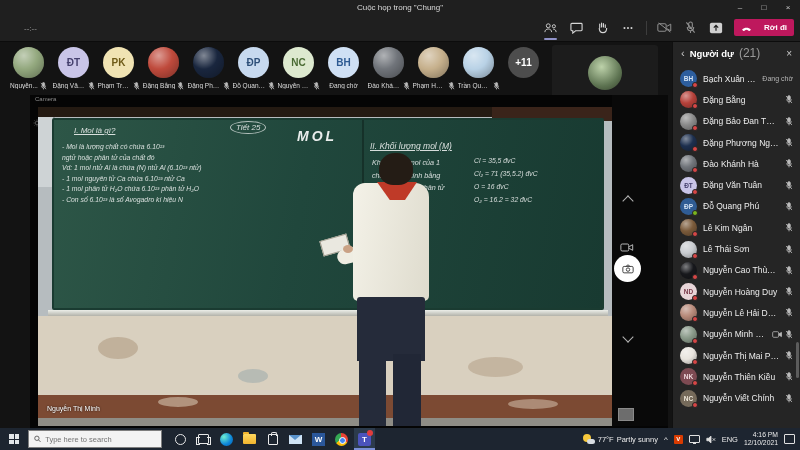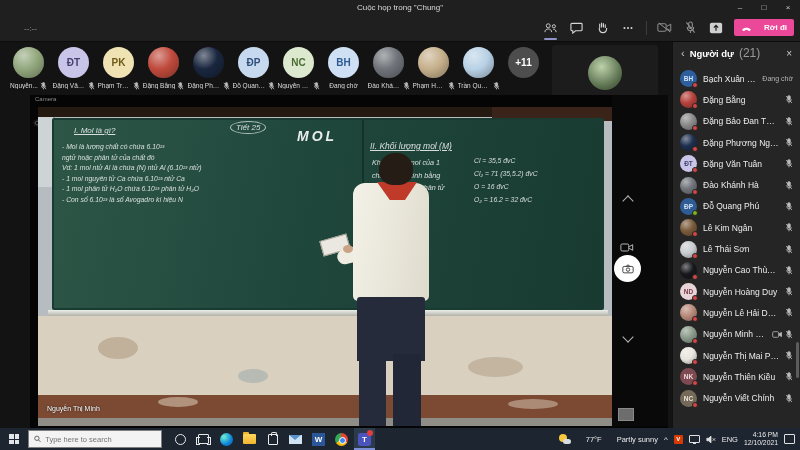--- a/index.html
+++ b/index.html
@@ -13,21 +13,21 @@
 .winctl span{width:24px;height:14px;display:flex;align-items:center;justify-content:center;font-size:8px;color:#c8c8c8;cursor:default}
 
 
 .toolbar{position:absolute;top:14px;left:0;right:0;height:28px;background:#1f1f1f;border-bottom:1px solid #0c0c0c}
 .timer{position:absolute;left:24px;top:10px;font-size:8px;color:#9a9a9a}
 .tb-right{position:absolute;right:6px;top:0;height:27px;display:flex;align-items:center;gap:9px}
 .tb-icon{width:17px;height:17px;display:flex;align-items:center;justify-content:center;position:relative}
 .tb-icon.active::after{content:"";position:absolute;bottom:-4px;left:2px;right:2px;height:2px;background:#9193c9;border-radius:1px}
 .tb-more{color:#cfcfcf;font-size:7px;letter-spacing:1px}
 .tb-div{width:1px;height:14px;background:#3d3d3d}
-.leave{display:flex;align-items:center;gap:12px;background:#ec4899;border:none;color:#fff;font-size:8px;font-weight:bold;height:17px;padding:0 7px;border-radius:2px;font-family:inherit}
+.leave{display:flex;align-items:center;gap:12px;background:#be185d;border:none;color:#fff;font-size:8px;font-weight:bold;height:17px;padding:0 7px;border-radius:2px;font-family:inherit}
 
 
 .stage{position:absolute;top:42px;left:0;width:672px;height:386px;background:#131313;overflow:hidden}
 
 
 .strip{position:absolute;left:6px;top:5px;display:flex}
 .strip-item{width:45px;display:flex;flex-direction:column;align-items:center}
 .s-avatar{width:31px;height:31px;border-radius:50%;display:flex;align-items:center;justify-content:center;font-size:10px;font-weight:bold;position:relative;overflow:hidden}
 .photo-ov{position:absolute;inset:0;border-radius:50%;background:radial-gradient(circle at 35% 28%,rgba(255,255,255,.45),rgba(255,255,255,0) 45%,rgba(0,0,0,.35))}
 .s-name{display:flex;align-items:center;gap:2px;margin-top:3px;height:9px}
@@ -122,21 +122,21 @@
 .folder::before{content:"";position:absolute;left:0;top:-2px;width:6px;height:2px;background:#f2b52e;border-radius:1px 1px 0 0}
 .store{width:10px;height:11px;border:1.2px solid #ececec;border-radius:1px;position:relative}
 .store::before{content:"";position:absolute;left:2px;top:-3px;width:4px;height:3px;border:1px solid #ececec;border-bottom:none;border-radius:2px 2px 0 0}
 .mail{width:13px;height:9px;background:#cfe3f5;position:relative}
 .mail::before{content:"";position:absolute;left:0;top:0;border-left:6.5px solid transparent;border-right:6.5px solid transparent;border-top:5px solid #5a93cc}
 .word{width:13px;height:13px;background:#2b579a;color:#fff;font-size:8px;font-weight:bold;display:flex;align-items:center;justify-content:center}
 .chrome{width:13px;height:13px;border-radius:50%;background:conic-gradient(#ea4335 0 33%,#fbbc05 33% 66%,#34a853 66% 100%);position:relative}
 .chrome::after{content:"";position:absolute;left:4px;top:4px;width:5px;height:5px;border-radius:50%;background:#4285f4;border:1px solid #fff}
 .teamsic{width:13px;height:13px;background:#4b53bc;color:#fff;font-size:8px;font-weight:bold;display:flex;align-items:center;justify-content:center;border-radius:2px}
 .tray{margin-left:auto;display:flex;align-items:center;gap:6px;padding-right:5px;color:#eaeaea;font-size:7.5px}
-.weather{display:flex;align-items:center;gap:15px}
+.weather{display:flex;align-items:center;gap:3px}
 .sunwrap{position:relative;width:12px;height:10px}
 .sun{position:absolute;left:0;top:0;width:8px;height:8px;border-radius:50%;background:#f8c93c}
 .cloud{position:absolute;right:0;bottom:0;width:8px;height:5px;border-radius:3px;background:#d8dde2}
 .chevup{font-size:8px;color:#eaeaea}
 .vshield{width:9px;height:9px;background:#d83b01;color:#fff;font-size:6px;font-weight:bold;display:flex;align-items:center;justify-content:center;border-radius:1px}
 .monitor{width:11px;height:8px;border:1px solid #e0e0e0;border-radius:1px;position:relative}
 .monitor::after{content:"";position:absolute;left:3px;bottom:-2px;width:3px;height:2px;background:#e0e0e0}
 .clock{display:flex;flex-direction:column;align-items:flex-end;font-size:6.8px;line-height:1.2}
 .action{width:11px;height:10px;border:1px solid #e0e0e0;border-radius:1px}
 </style>
@@ -550,44 +550,44 @@
             <svg width="8" height="9" viewBox="0 0 12 14" fill="none" stroke="#bbbbbb" stroke-width="1.3">
               <rect x="4" y="1" width="4" height="7" rx="2" fill="#bbbbbb"></rect>
               <path d="M2.5 6.5a3.5 4 0 0 0 7 0M6 10.5V13"></path>
               <line x1="1.5" y1="1.5" x2="10.5" y2="12.5"></line>
             </svg>
 
           </span>
         </div>
 
         <div class="prow">
+          <span class="pav" style="background: rgb(112, 116, 122); color: rgb(255, 255, 255);">
+            <span class="photo-ov"></span>
+            <span></span>
+            <span class="pdot" style="background: rgb(215, 70, 70);"></span>
+          </span>
+          <span class="pname">Đào Khánh Hà</span>
+          <span class="ptrail">
+
+            <svg width="8" height="9" viewBox="0 0 12 14" fill="none" stroke="#bbbbbb" stroke-width="1.3">
+              <rect x="4" y="1" width="4" height="7" rx="2" fill="#bbbbbb"></rect>
+              <path d="M2.5 6.5a3.5 4 0 0 0 7 0M6 10.5V13"></path>
+              <line x1="1.5" y1="1.5" x2="10.5" y2="12.5"></line>
+            </svg>
+
+          </span>
+        </div>
+
+        <div class="prow">
           <span class="pav" style="background: rgb(201, 197, 232); color: rgb(69, 64, 110);">
 
             <span>ĐT</span>
             <span class="pdot" style="background: rgb(215, 70, 70);"></span>
           </span>
           <span class="pname">Đặng Văn Tuân</span>
-          <span class="ptrail">
-
-            <svg width="8" height="9" viewBox="0 0 12 14" fill="none" stroke="#bbbbbb" stroke-width="1.3">
-              <rect x="4" y="1" width="4" height="7" rx="2" fill="#bbbbbb"></rect>
-              <path d="M2.5 6.5a3.5 4 0 0 0 7 0M6 10.5V13"></path>
-              <line x1="1.5" y1="1.5" x2="10.5" y2="12.5"></line>
-            </svg>
-
-          </span>
-        </div>
-
-        <div class="prow">
-          <span class="pav" style="background: rgb(112, 116, 122); color: rgb(255, 255, 255);">
-            <span class="photo-ov"></span>
-            <span></span>
-            <span class="pdot" style="background: rgb(215, 70, 70);"></span>
-          </span>
-          <span class="pname">Đào Khánh Hà</span>
           <span class="ptrail">
 
             <svg width="8" height="9" viewBox="0 0 12 14" fill="none" stroke="#bbbbbb" stroke-width="1.3">
               <rect x="4" y="1" width="4" height="7" rx="2" fill="#bbbbbb"></rect>
               <path d="M2.5 6.5a3.5 4 0 0 0 7 0M6 10.5V13"></path>
               <line x1="1.5" y1="1.5" x2="10.5" y2="12.5"></line>
             </svg>
 
           </span>
         </div>

